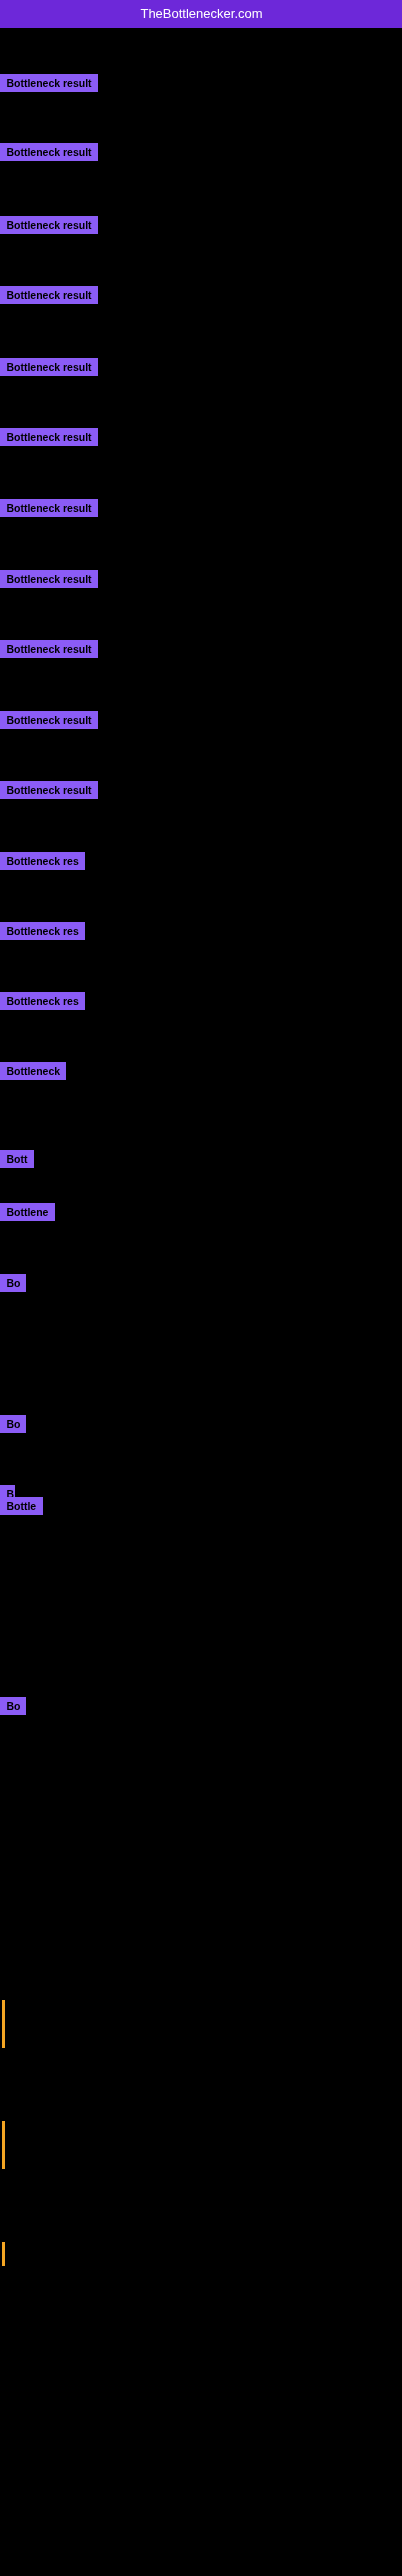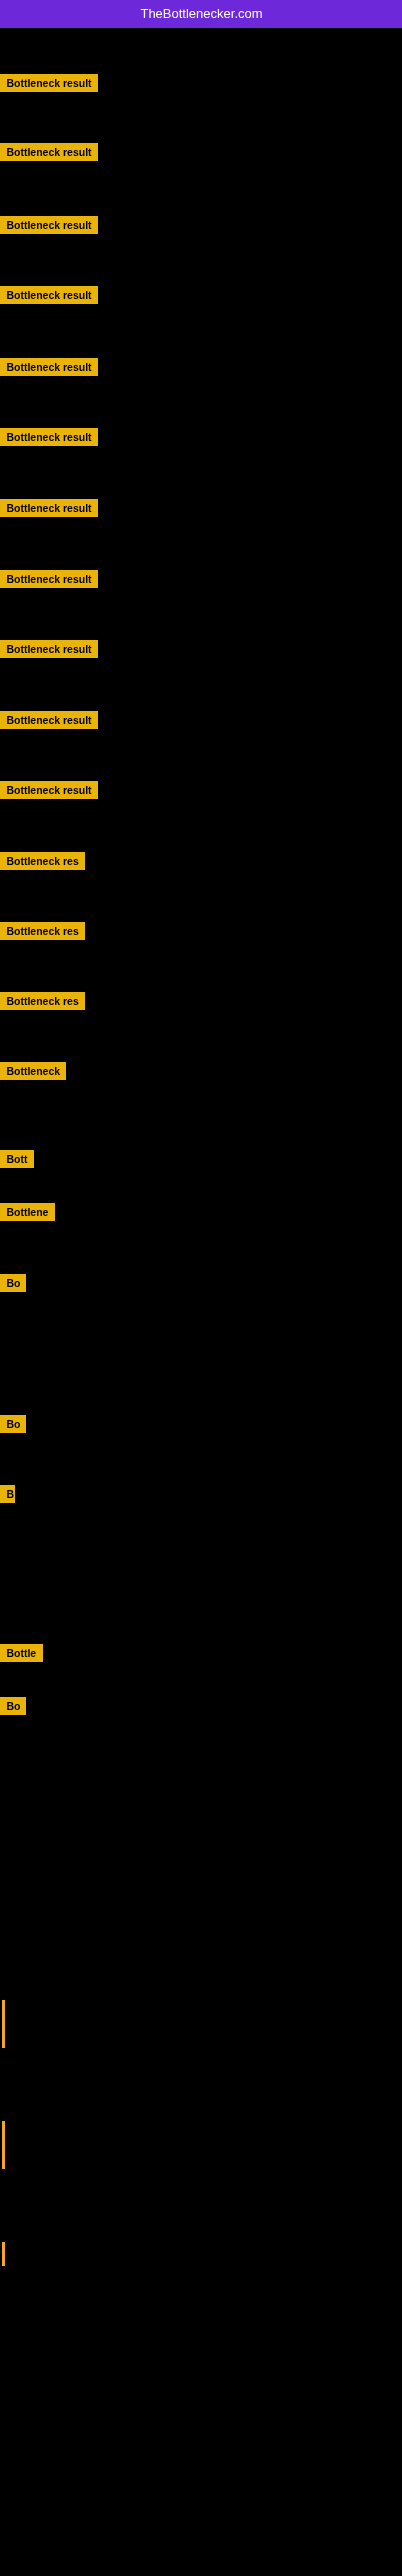--- a/index.html
+++ b/index.html
@@ -19,21 +19,21 @@
     .site-title {
       text-align: center;
       color: #ffffff;
       font-size: 13px;
       padding: 6.4px 0;
       background: #6d28d9;
     }
 
     .result-badge {
       display: inline-block;
-      background-color: #eab308;
+      background-color: #8b5cf6;
       color: #000000;
       font-size: 10.5px;
       font-weight: bold;
       padding: 3.2px 6.4px;
       white-space: nowrap;
       overflow: hidden;
     }
 
     .result-item {
       position: absolute;
@@ -66,19 +66,19 @@
     <div class="result-item" style="top: 753px; left: 0px;"><div class="result-badge" style="max-width: 105px;">Bottleneck result</div></div>
     <div class="result-item" style="top: 824px; left: 0px;"><div class="result-badge" style="max-width: 93px;">Bottleneck res</div></div>
     <div class="result-item" style="top: 894px; left: 0px;"><div class="result-badge" style="max-width: 93px;">Bottleneck res</div></div>
     <div class="result-item" style="top: 964px; left: 0px;"><div class="result-badge" style="max-width: 89px;">Bottleneck res</div></div>
     <div class="result-item" style="top: 1034px; left: 0px;"><div class="result-badge" style="max-width: 72px;">Bottleneck</div></div>
     <div class="result-item" style="top: 1105px; left: 0px;"><div class="result-badge" style="max-width: 40px; margin-top: 17px;">Bott</div></div>
     <div class="result-item" style="top: 1175px; left: 0px; text-align: right;"><div class="result-badge" style="max-width: 60px;">Bottlene</div></div>
     <div class="result-item" style="top: 1246px; left: 0px;"><div class="result-badge" style="max-width: 26px;">Bo</div></div>
     <div class="result-item" style="top: 1387px; left: 0px;"><div class="result-badge" style="max-width: 26px;">Bo</div></div>
     <div class="result-item" style="top: 1457px; left: 0px;"><div class="result-badge" style="max-width: 14.5px;">B</div></div>
-    <div class="result-item" style="top: 1616px; left: 0px; text-align: center;"><div class="result-badge" style="max-width: 44px;">Bottle</div></div>
+    <div class="result-item" style="top: 1469px; left: 0px; text-align: center;"><div class="result-badge" style="max-width: 44px;">Bottle</div></div>
     <div class="result-item" style="top: 1669px; left: 0px;"><div class="result-badge" style="max-width: 26px;">Bo</div></div>
     <div class="vertical-bar" style="top: 1972px; height: 48px;"></div>
     <div class="vertical-bar" style="top: 2093px; height: 48px;"></div>
     <div class="vertical-bar" style="top: 2214px; height: 24px;"></div>
   </div>
 
 
 </body></html>

